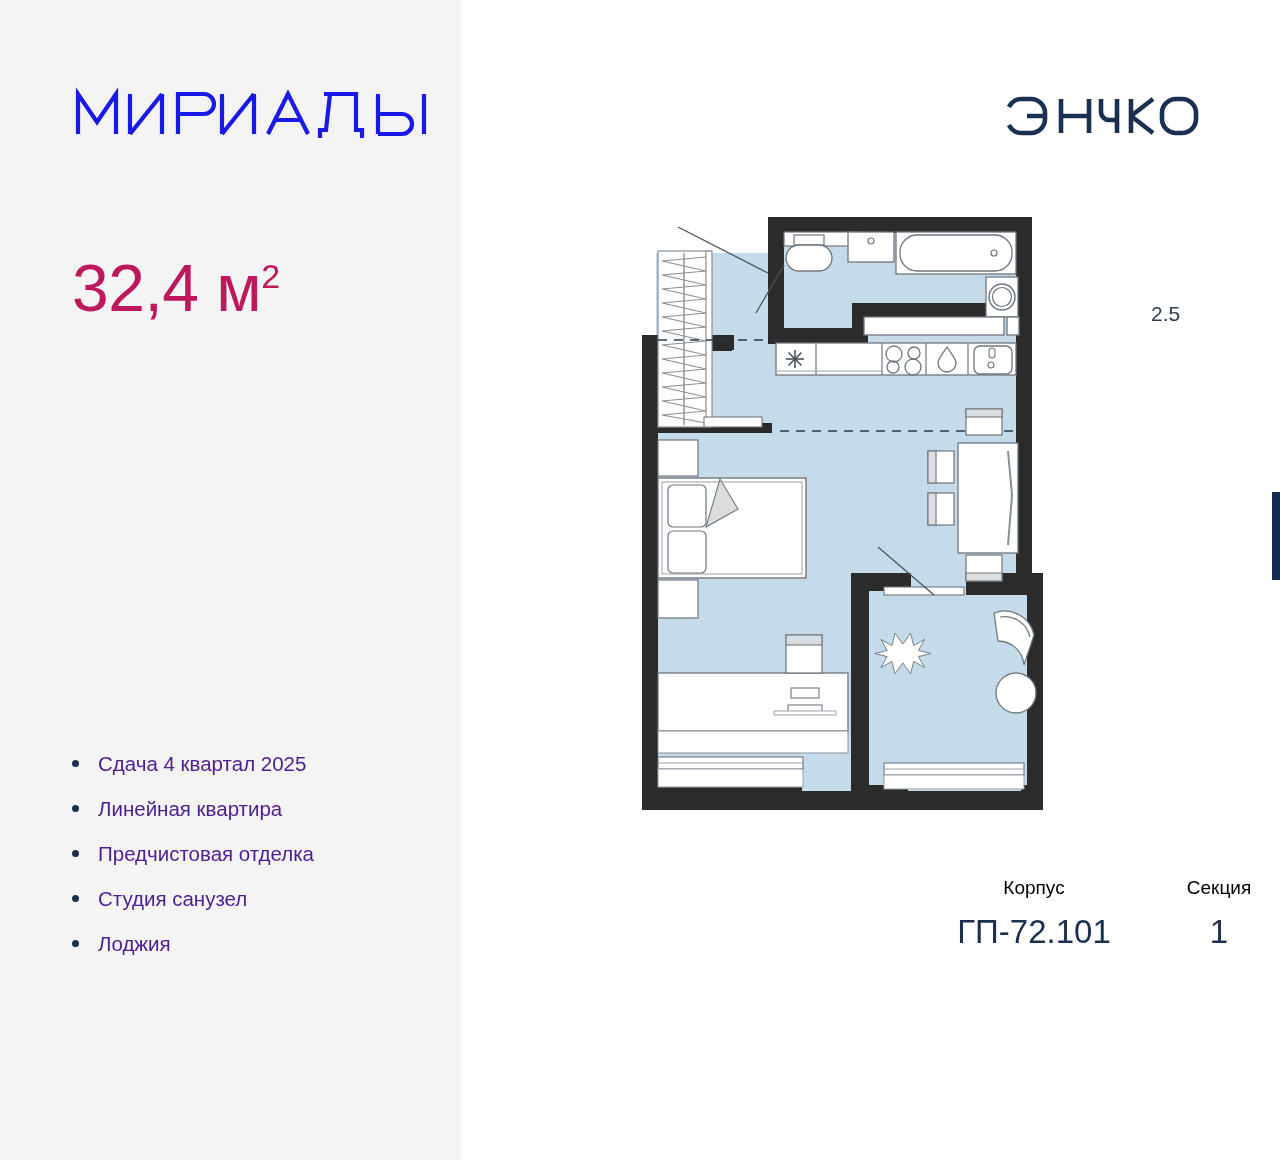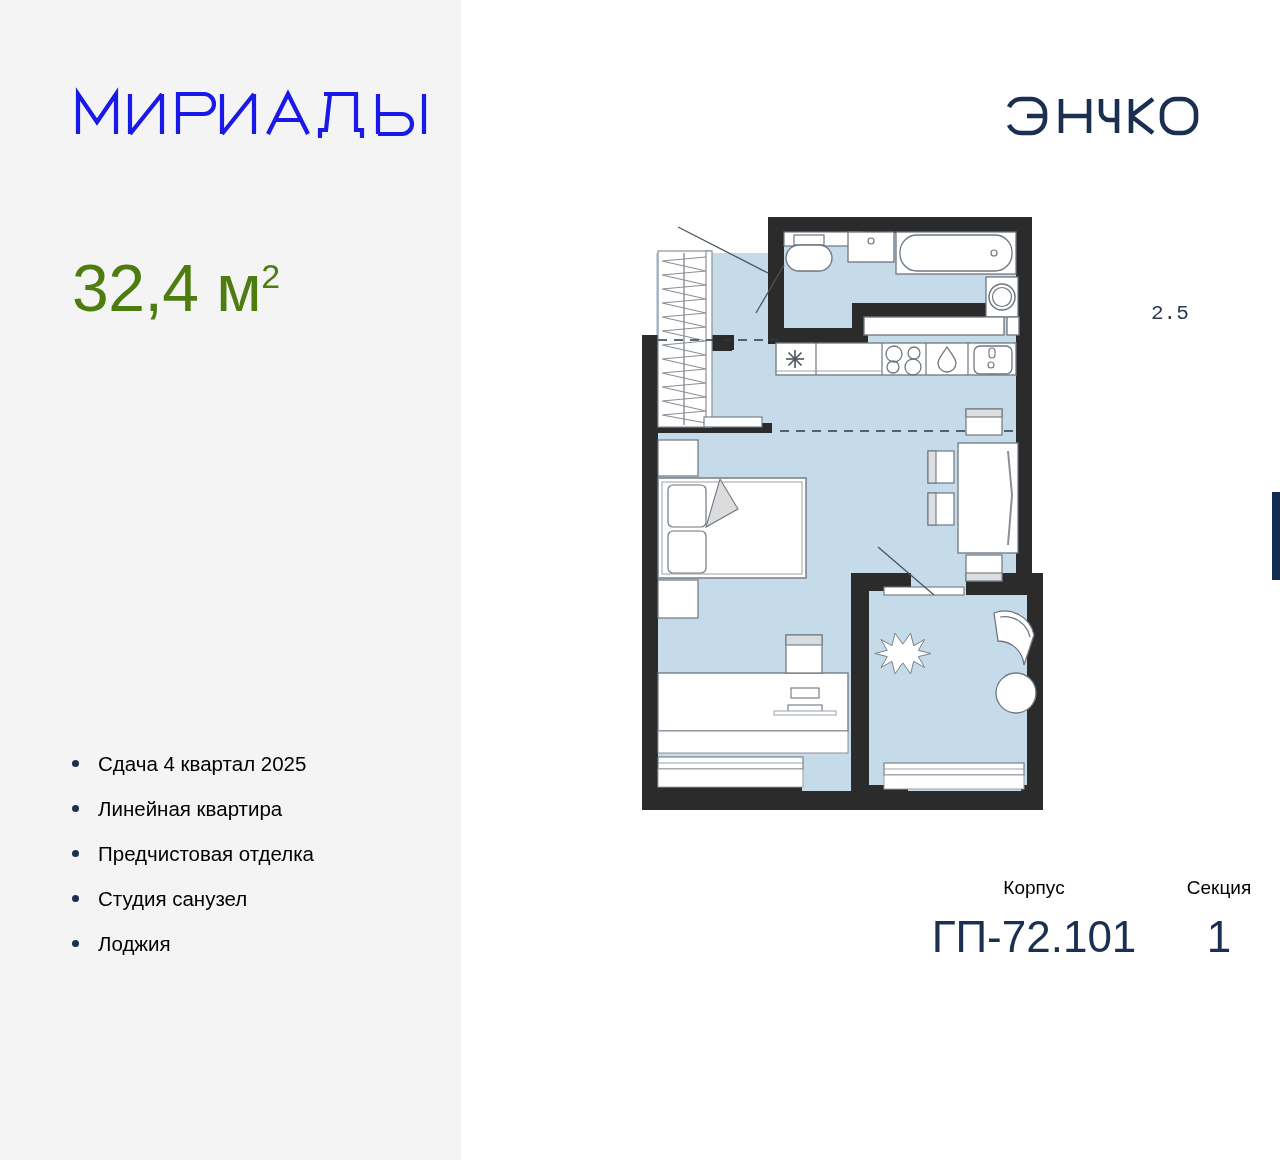--- a/index.html
+++ b/index.html
@@ -37,21 +37,21 @@
   }
   .area-block {
     position: absolute;
     left: 72px;
     top: 255px;
     width: 360px;
   }
   .area-value {
     font-size: 66px;
     font-weight: 400;
-    color: #4d7c0f;
+    color: #be185d;
     letter-spacing: -0.5px;
     line-height: 1;
     white-space: nowrap;
   }
   .area-value sup {
     font-size: 34px;
     vertical-align: super;
     line-height: 0;
   }
   .area-type {
@@ -68,21 +68,21 @@
     width: 370px;
     list-style: none;
     margin: 0;
     padding: 0;
   }
   .features li {
     display: flex;
     align-items: baseline;
     margin-bottom: 21.5px;
     font-size: 20.5px;
-    color: #000000;
+    color: #4c1d95;
     line-height: 1.15;
   }
   .features li .dot {
     width: 7px;
     height: 7px;
     border-radius: 50%;
     background: #1b3050;
     flex: 0 0 7px;
     margin-right: 19px;
     position: relative;
@@ -133,42 +133,41 @@
   }
 
   
   .area-label {
     position: absolute;
     color: #2c3c4e;
     font-size: 21px;
     line-height: 1.18;
     text-align: center;
     white-space: nowrap;
-    font-family: Liberation Mono, monospace;
   }
 
   
   .spec-row {
     position: absolute;
     left: 462px;
     top: 878px;
     width: 760px;
     display: flex;
   }
   .spec-col {
     text-align: center;
   }
   .spec-col .sp-label {
     font-size: 19px;
     color: #000000;
     line-height: 1;
     margin-bottom: 18px;
   }
   .spec-col .sp-value {
-    font-size: 44px;
+    font-size: 33px;
     color: #1b3050;
     line-height: 1;
     white-space: nowrap;
   }
   .spec-col.c0 { width: 222px; }
   .spec-col.c1 { width: 148px; }
 </style>
 </head>
 <body>
 

